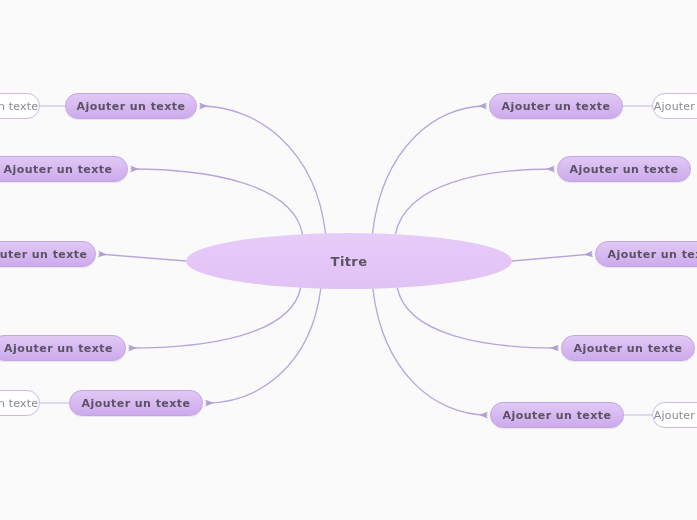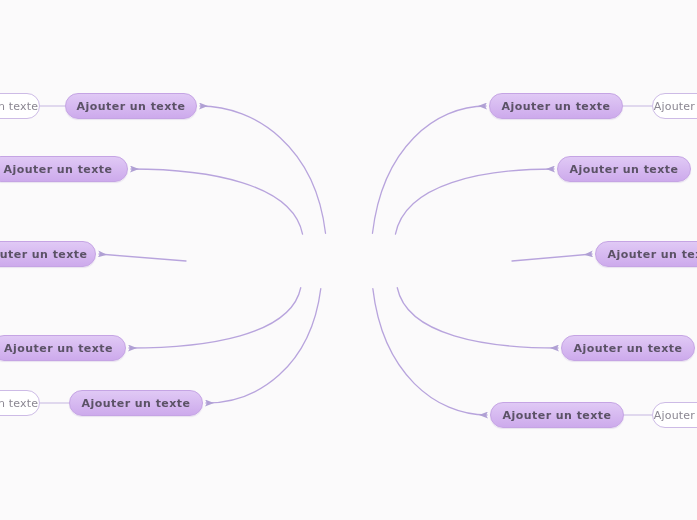--- a/index.html
+++ b/index.html
@@ -92,20 +92,23 @@
         <path d="M 372.83529411764704 288.69902230456546 C 382.83529411764704 373.39902230456545, 435.6258823529412 415, 487 415" marker-end="url(#arrow-left)"></path>
       </g>
     <g id="links" fill="none" stroke="#cfc2e6" stroke-width="1.2">
         <path d="M 65 106 L 40 106"></path>
         <path d="M 69 403 L 40 403"></path>
         <path d="M 623 106 L 652 106"></path>
         <path d="M 624 415 L 652 415"></path>
       </g>
   </svg>
 
+<div class="node node-root" style="left: 186px; top: 233px; width: 326px; height: 56px;">
+      <span class="node-label">Titre</span>
+    </div>
     <div class="node node-ghost" style="left: -56px; top: 93px; width: 96px; height: 26px;">
       <span class="node-label">Ajouter un texte</span>
     </div>
     <div class="node node-ghost" style="left: -56px; top: 390px; width: 96px; height: 26px;">
       <span class="node-label">Ajouter un texte</span>
     </div>
     <div class="node node-ghost" style="left: 652px; top: 93px; width: 96px; height: 26px;">
       <span class="node-label">Ajouter un texte</span>
     </div>
     <div class="node node-ghost" style="left: 652px; top: 402px; width: 96px; height: 26px;">

